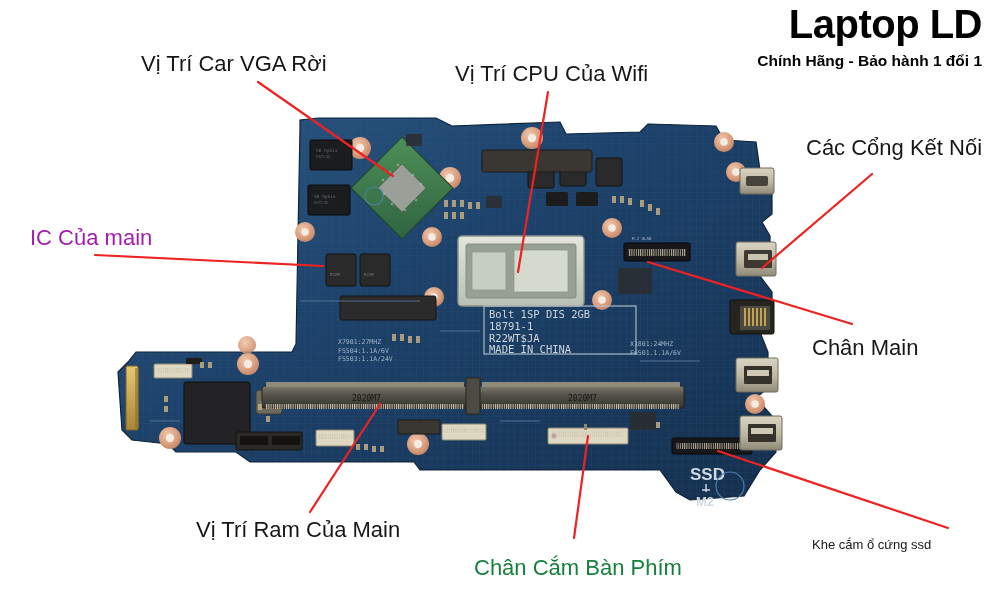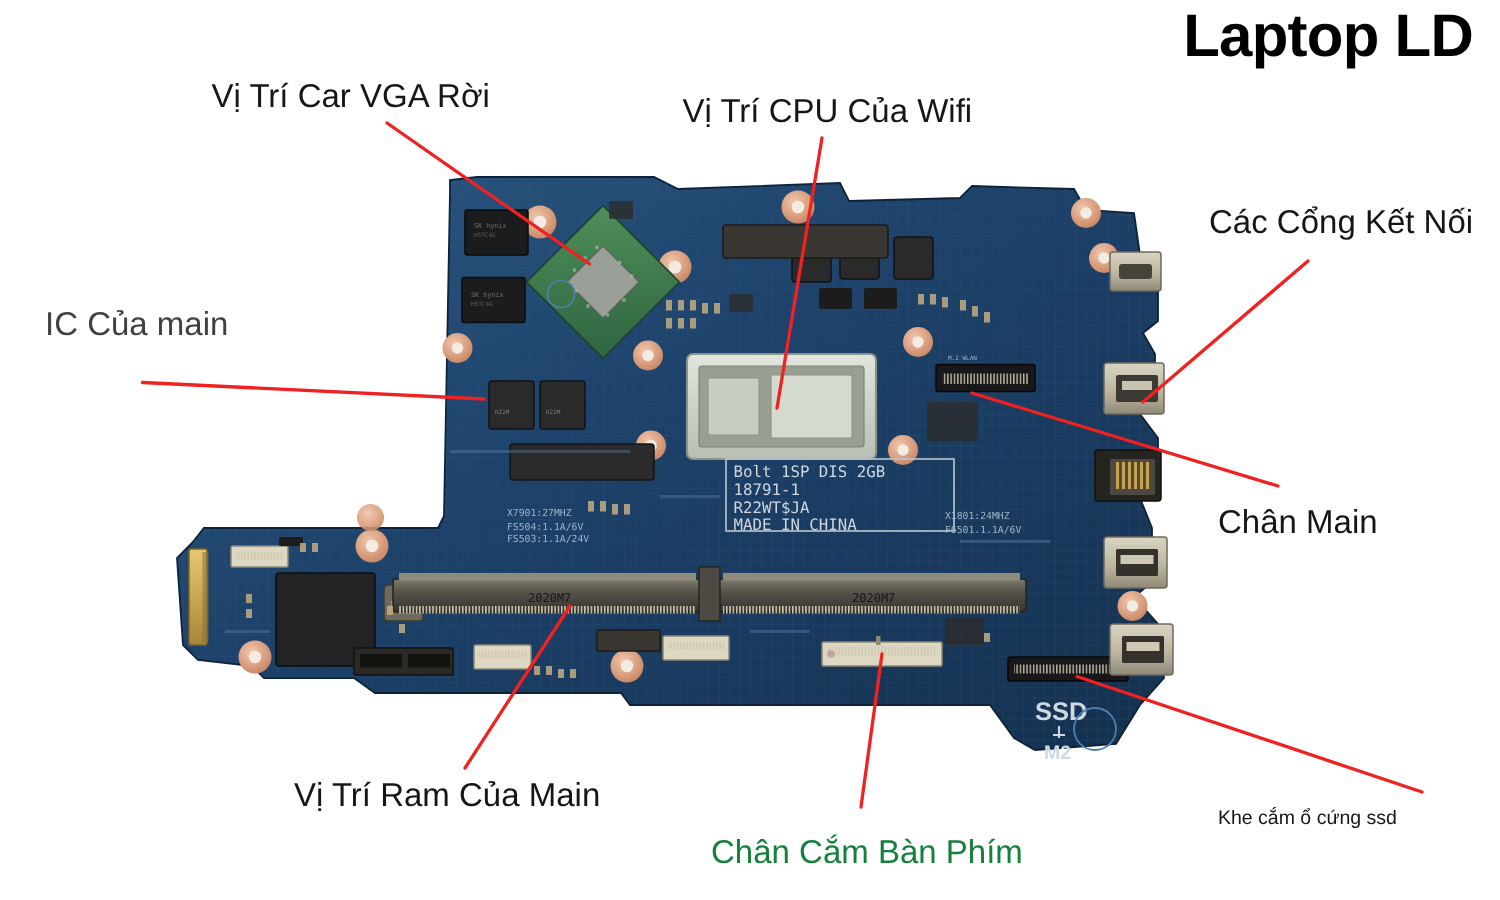--- a/index.html
+++ b/index.html
@@ -357,25 +357,26 @@
         <line x1="872" y1="174" x2="762" y2="268"></line>
         <line x1="95" y1="255" x2="323" y2="266"></line>
         <line x1="852" y1="324" x2="648" y2="262"></line>
         <line x1="310" y1="512" x2="380" y2="404"></line>
         <line x1="574" y1="538" x2="588" y2="436"></line>
         <line x1="948" y1="528" x2="718" y2="451"></line>
       </g>
   </svg>
 
   <div class="brand-title">Laptop LD</div>
+  <div class="brand-sub">Chính Hãng - Bảo hành 1 đổi 1</div>
 
   <div id="callout-layer">
       <div class="callout" style="left: 108px; top: 52px; color: rgb(22, 22, 22); margin-left: 33px;">Vị Trí Car VGA Rời</div>
       <div class="callout" style="left: 455px; top: 62px; color: rgb(22, 22, 22);">Vị Trí CPU Của Wifi</div>
       <div class="callout" style="left: 762px; top: 136px; color: rgb(22, 22, 22); margin-left: 44px;">Các Cổng Kết Nối</div>
-      <div class="callout" style="left: 30px; top: 204px; color: #404040;">IC Của main</div>
+      <div class="callout" style="left: 30px; top: 226px; color: #a21caf;">IC Của main</div>
       <div class="callout" style="left: 812px; top: 336px; color: rgb(22, 22, 22);">Chân Main</div>
       <div class="callout" style="left: 196px; top: 518px; color: rgb(22, 22, 22);">Vị Trí Ram Của Main</div>
       <div class="callout" style="left: 474px; top: 556px; color: #15803d;">Chân Cắm Bàn Phím</div>
       <div class="callout small" style="left: 812px; top: 538px; color: rgb(22, 22, 22);">Khe cắm ổ cứng ssd</div>
     </div>
 
 </div>
 
 </body></html>

